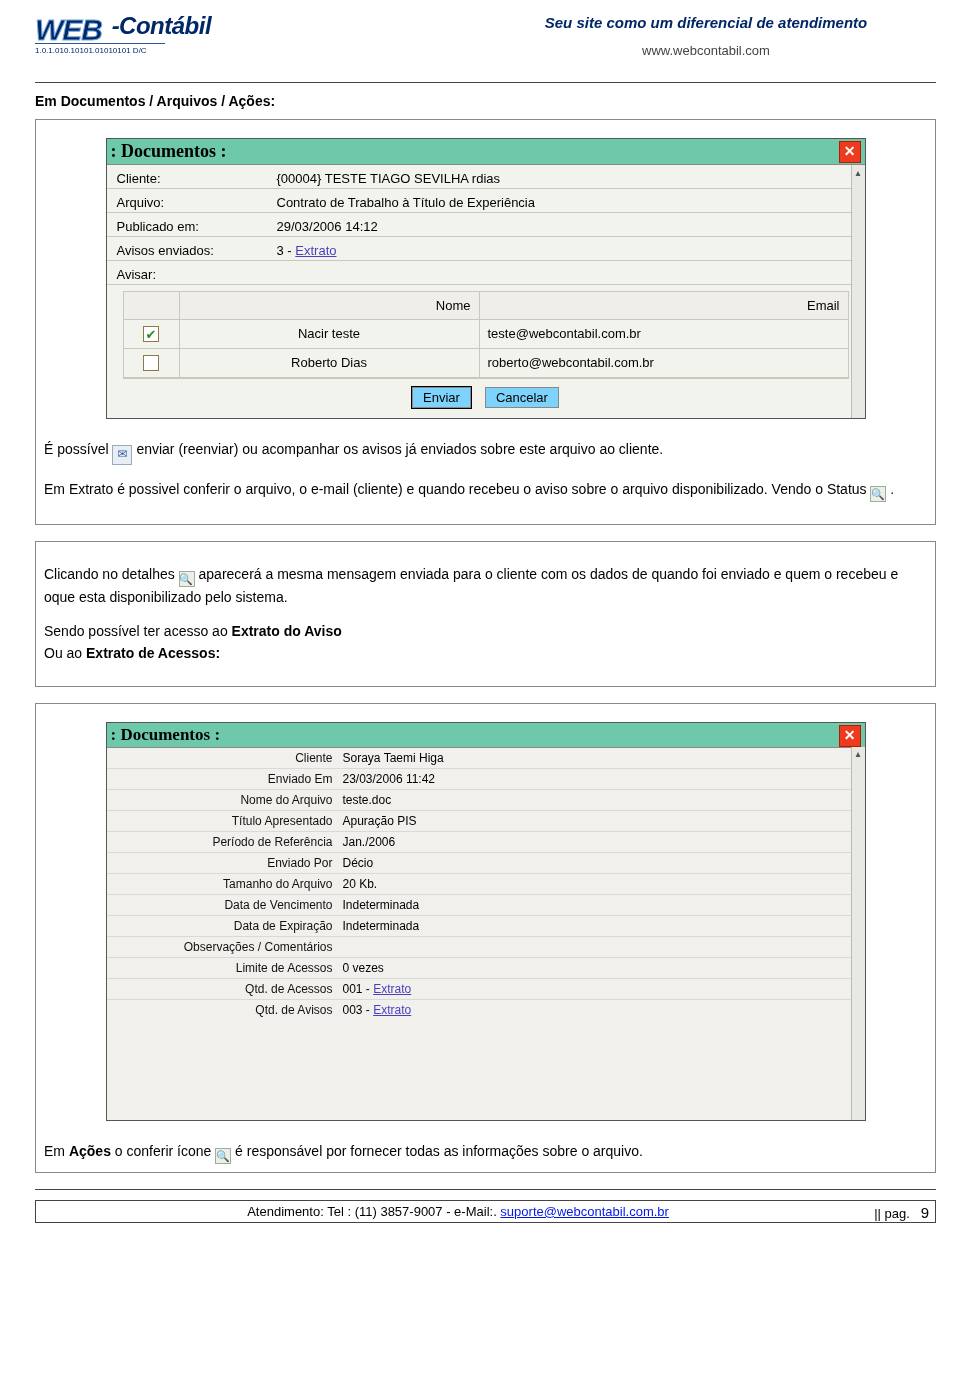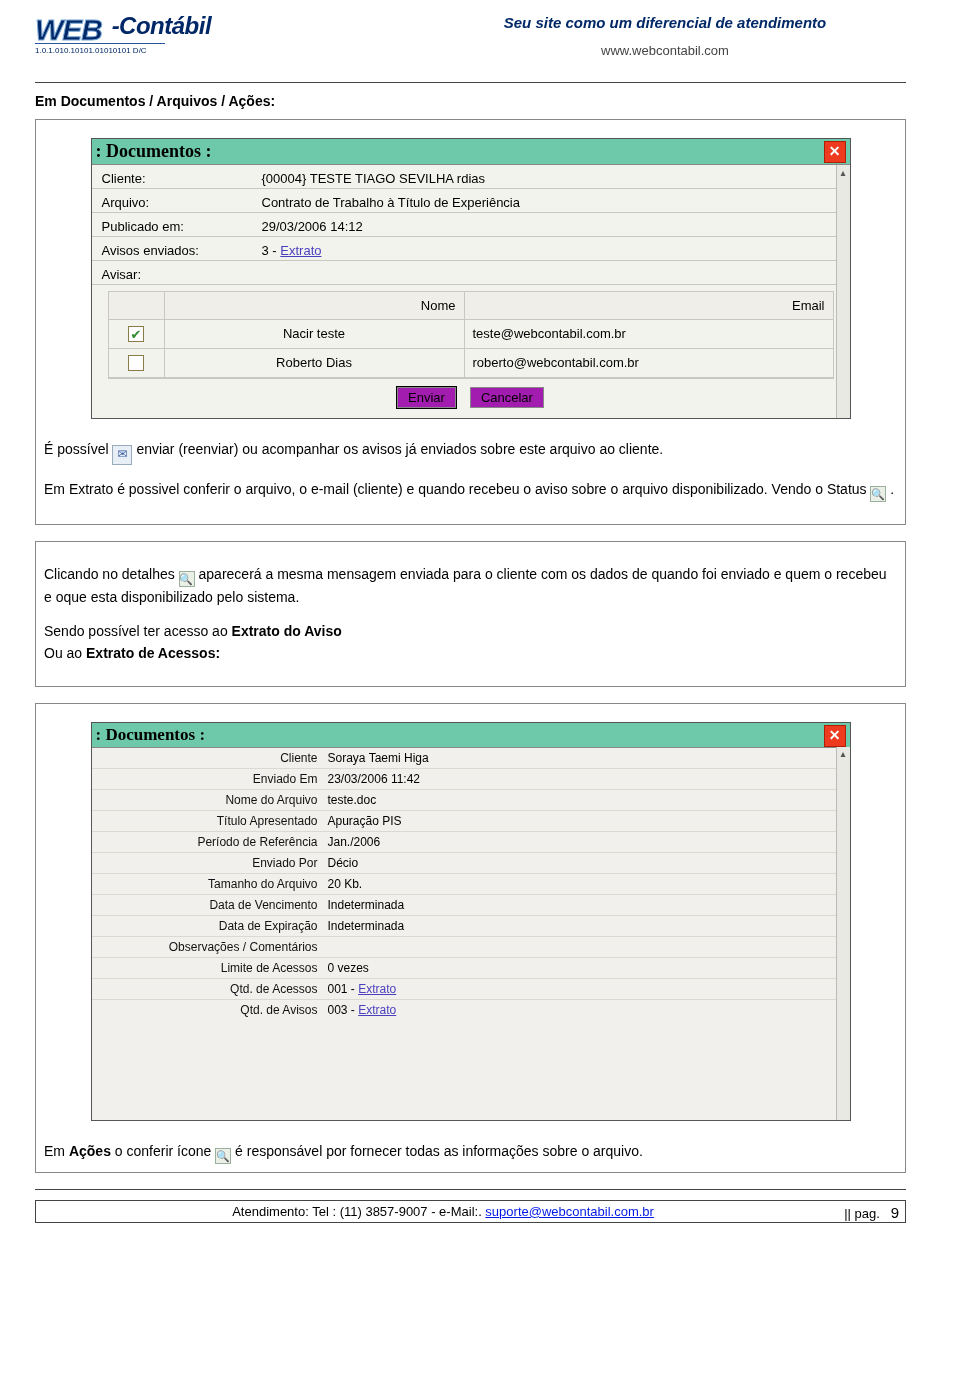--- a/index.html
+++ b/index.html
@@ -4,37 +4,37 @@
 <style>
   * { box-sizing: border-box; }
   body {
     margin: 0;
     font-family: Arial, Helvetica, sans-serif;
     font-size: 13px;
     color: #000;
     background: #fff;
     width: 960px;
   }
-  .page { padding: 12px 54px 0 35px; }
+  .page { padding: 12px 24px 0 35px; }
   .header { position: relative; height: 68px; }
   .logo { position: absolute; left: 0; top: 0; }
   .logo-main { font-family: Arial, sans-serif; }
   .logo-web {
     font-size: 30px; font-weight: 900; font-style: italic;
     color: #002766; letter-spacing: -1px;
     -webkit-text-stroke: 1px #7aa9d8;
   }
   .logo-line { border-bottom: 1px solid #2856a3; width: 130px; margin-top:-4px;}
   .logo-contabil {
     display: inline-block; font-size: 24px; font-weight: 900;
     font-style: italic; color: #002766; vertical-align: 6px;
     margin-left: 6px; letter-spacing: -0.5px;
   }
   .logo-sub { font-size: 8px; color: #002766; margin-top: 2px; }
-  .header-right { position: absolute; right: 11px; top: 2px; text-align: center; width: 460px;}
+  .header-right { position: absolute; right: 0; top: 2px; text-align: center; width: 460px;}
   .tagline { font-weight: 700; font-style: italic; color: #002766; font-size: 15px; }
   .site-url { color: #444; font-size: 13px; margin-top: 12px; }
   .hr { border-top: 1px solid #444; margin: 2px 0 10px 0; }
   .section-title { font-weight: 700; margin: 0 0 10px 0; font-size: 14px;}
   .box { border: 1px solid #888; padding: 8px; margin-bottom: 16px; }
 
   
   .dlg-wrap { padding: 10px 20px 6px 20px; }
   .dlg1 { width: 760px; margin: 0 auto; background: #f3f3ee; border: 1px solid #555; }
   .dlg-title {
@@ -62,21 +62,21 @@
   .tbl1 .c-chk { width: 56px; display:grid; place-items:center; }
   .tbl1 .c-nome { width: 300px; text-align: center; }
   .tbl1 .c-email { flex: 1; }
   .tbl1 .hrow .cell { background: #efeee9; text-align: right; font-weight: 400; }
   .chk {
     width: 16px; height: 16px; border: 1px solid #8a7b4a; background: #fff;
     display: grid; place-items: center; color: #2a8a2a; font-size: 13px; line-height: 1;
   }
   .btnbar { display: flex; gap: 14px; justify-content: center; padding: 8px 0 10px 0; }
   .btn {
-    background: #a21caf; border: 1px solid #888; padding: 2px 10px;
+    background: #7dd3fc; border: 1px solid #888; padding: 2px 10px;
     font-family: inherit; font-size: 13px; cursor: pointer;
   }
   .btn.primary { outline: 1px solid #000; }
 
   .para { font-size: 14px; line-height: 1.45; }
   .inline-icon {
     display: inline-grid; place-items: center; vertical-align: -4px;
     width: 20px; height: 20px; border: 1px solid #9ab; background: #e8eef6;
     font-size: 12px; color: #3a5fa0;
   }

